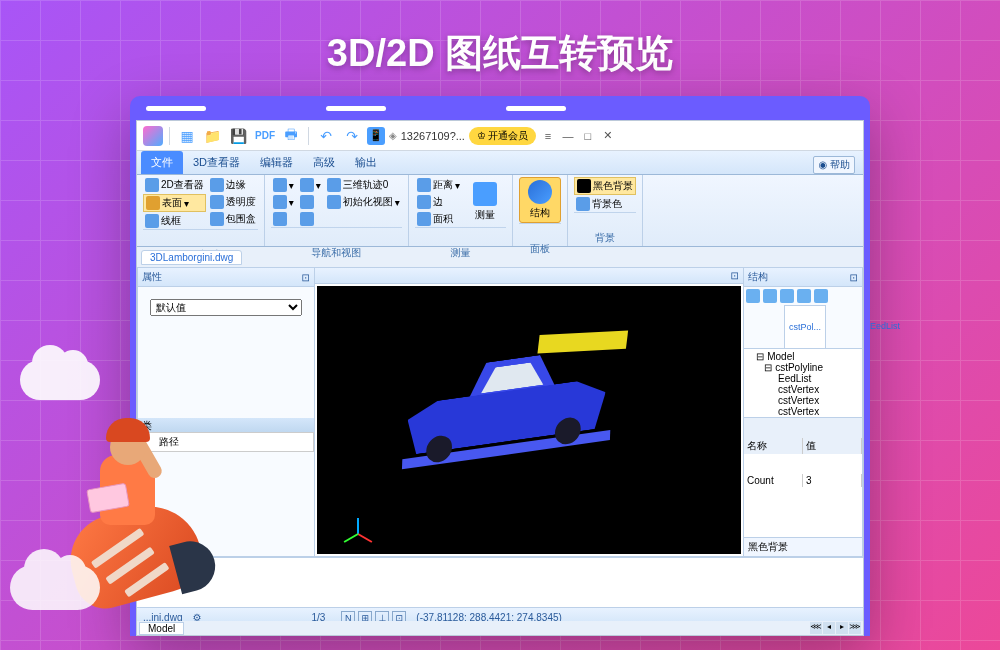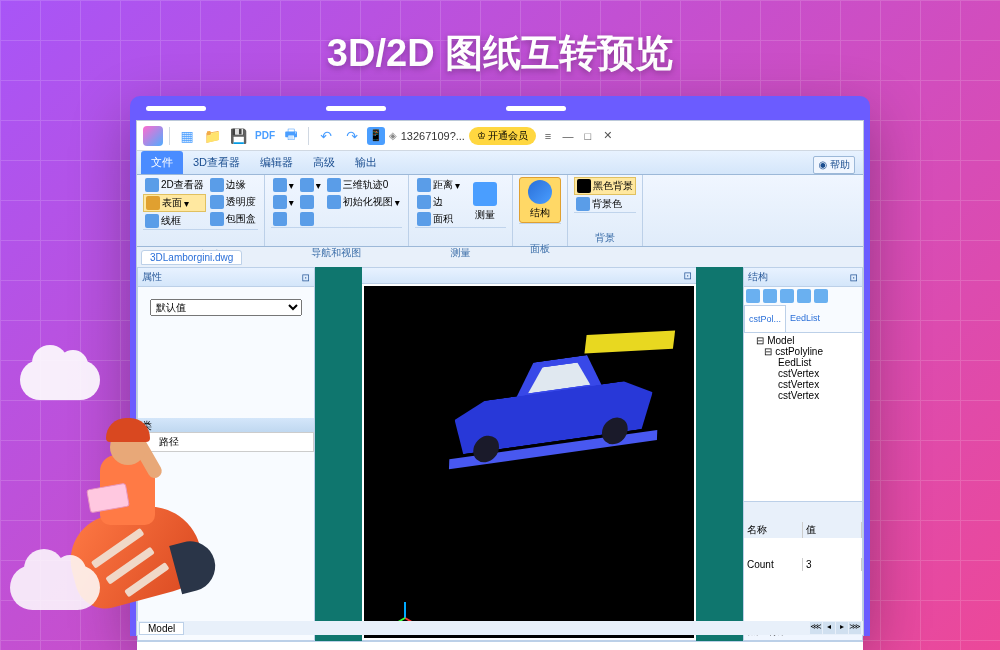--- a/index.html
+++ b/index.html
@@ -30,21 +30,21 @@
 .rg-col { display: flex; flex-direction: column; gap: 1px; }
 .rg-item { display: flex; align-items: center; gap: 2px; padding: 1px 2px; white-space: nowrap; cursor: pointer; }
 .rg-item-icon { width: 14px; height: 14px; background: #5a9de8; border-radius: 2px; display: inline-block; }
 .rg-label { text-align: center; color: #3a6da8; font-size: 10px; padding-top: 18px; border-top: 1px solid #c0d4ec; }
 .rg-big { display: flex; flex-direction: column; align-items: center; justify-content: center; width: 42px; cursor: pointer; padding: 2px; border-radius: 3px; }
 .rg-big.highlighted { background: #ffd866; border: 1px solid #e0a030; }
 .rg-big-icon { width: 24px; height: 24px; background: #4a9eff; border-radius: 3px; margin-bottom: 2px; }
 .rg-big-icon.gear { background: linear-gradient(135deg, #2a6fd8, #4a9eff); border-radius: 50%; }
 .doc-tab-bar { height: 20px; background: #e8f0fa; display: flex; align-items: center; padding: 0 4px; font-size: 10px; }
 .doc-tab { background: #fff; border: 1px solid #bcd0e8; padding: 1px 8px; border-radius: 3px 3px 0 0; color: #2a6fd8; }
-.main-area { height: 374px; display: flex; background: #0f766e; gap: 47px; }
+.main-area { height: 290px; display: flex; background: #0f766e; }
 .panel { border: 1px solid #bcd0e8; display: flex; flex-direction: column; font-size: 10px; background: #f8fbff; }
 .panel-header { background: linear-gradient(#e8f2ff, #d4e6fa); padding: 2px 4px; display: flex; align-items: center; border-bottom: 1px solid #bcd0e8; font-size: 10px; color: #2a5a9a; }
 .panel-header .x { margin-left: auto; cursor: pointer; }
 .panel-left { width: 178px; }
 .prop-select { margin: 12px; font-size: 10px; padding: 1px; }
 .prop-divider { height: 14px; background: linear-gradient(#d4e6fa, #c0d8f0); margin-top: 90px; }
 .prop-path { padding: 2px 20px; border: 1px solid #ccc; background: #fff; }
 .panel-center { flex: 1; border-left: none; border-right: none; background: #fff; }
 .viewport { flex: 1; background: #000; margin: 2px; position: relative; overflow: hidden; }
 .car-body { position: absolute; top: 50px; left: 80px; width: 220px; height: 120px; transform: rotate(-8deg) skewX(-10deg); }
@@ -61,21 +61,21 @@
 .ax-x { background: #f33; transform: rotate(120deg); }
 .ax-y { background: #3f3; transform: rotate(-120deg); }
 .vp-scrollbar-h { position: absolute; bottom: 0; left: 0; right: 0; height: 14px; background: #e8f0fa; display: flex; align-items: center; }
 .vp-tab { background: #fff; border: 1px solid #bcd0e8; padding: 0 8px; font-size: 10px; margin-left: 2px; }
 .vp-arrows { margin-left: auto; display: flex; gap: 1px; padding-right: 2px; }
 .vp-arrow { width: 12px; height: 12px; background: #d0e0f0; font-size: 8px; text-align: center; }
 .panel-right { width: 120px; }
 .struct-toolbar { padding: 2px; display: flex; gap: 3px; }
 .struct-tb-icon { width: 14px; height: 14px; background: #6ab0f0; border-radius: 2px; }
 .struct-tabs { display: flex; font-size: 9px; border-bottom: 1px solid #bcd0e8; }
-.struct-tab { padding: 8px 4px; color: #2a6fd8; cursor: pointer; }
+.struct-tab { padding: 16px 4px; color: #2a6fd8; cursor: pointer; margin-left: 40px; }
 .struct-tab.active { background: #fff; border: 1px solid #bcd0e8; border-bottom: none; }
 .tree { flex: 1; background: #fff; padding: 2px; font-size: 10px; overflow: hidden; }
 .tree-node { padding: 0 0 0 10px; white-space: nowrap; }
 .tree-grid { border-top: 1px solid #bcd0e8; }
 .tree-grid-header { display: flex; background: #e8f0fa; font-size: 10px; }
 .tree-grid-cell { flex: 1; padding: 1px 3px; border-right: 1px solid #ccc; margin-top: 20px; }
 .filter-label { padding: 2px 4px; border-top: 1px solid #bcd0e8; background: #f0f6ff; }
 .bottom-cmd { height: 50px; background: #fff; border-top: 1px solid #bcd0e8; }
 .statusbar { height: 20px; background: linear-gradient(#e8f2ff, #d0e4f8); display: flex; align-items: center; font-size: 10px; padding: 0 6px; gap: 10px; color: #2a5a9a; border-top: 1px solid #bcd0e8; }
 .status-page { margin-left: 100px; }

